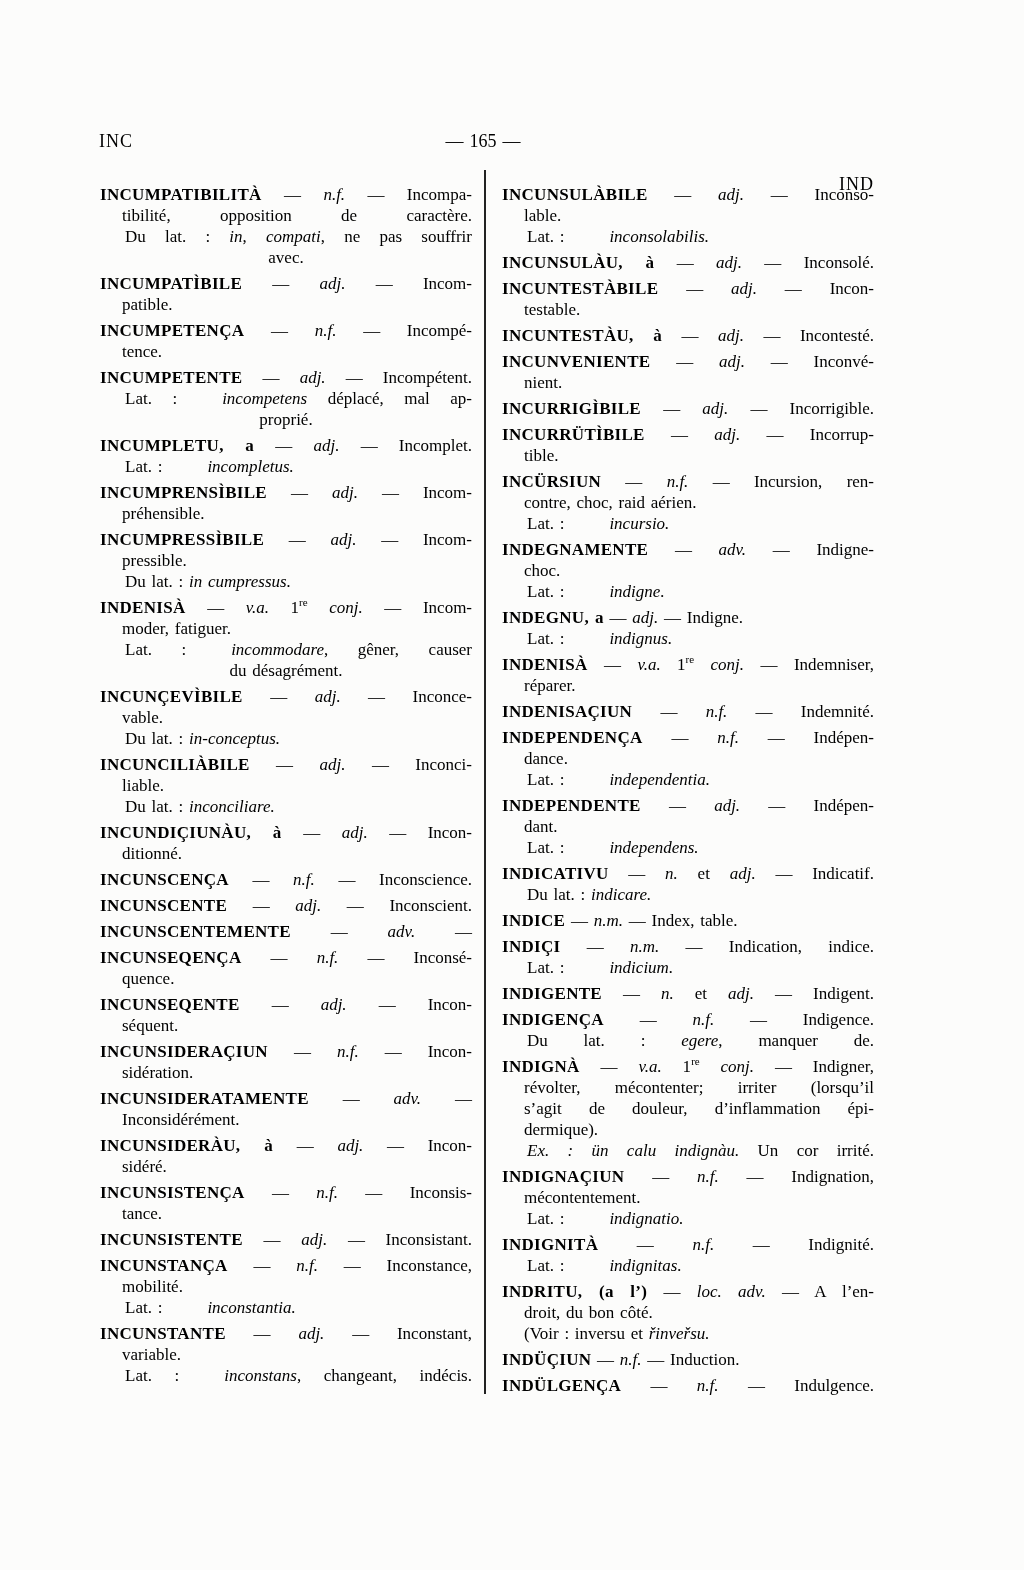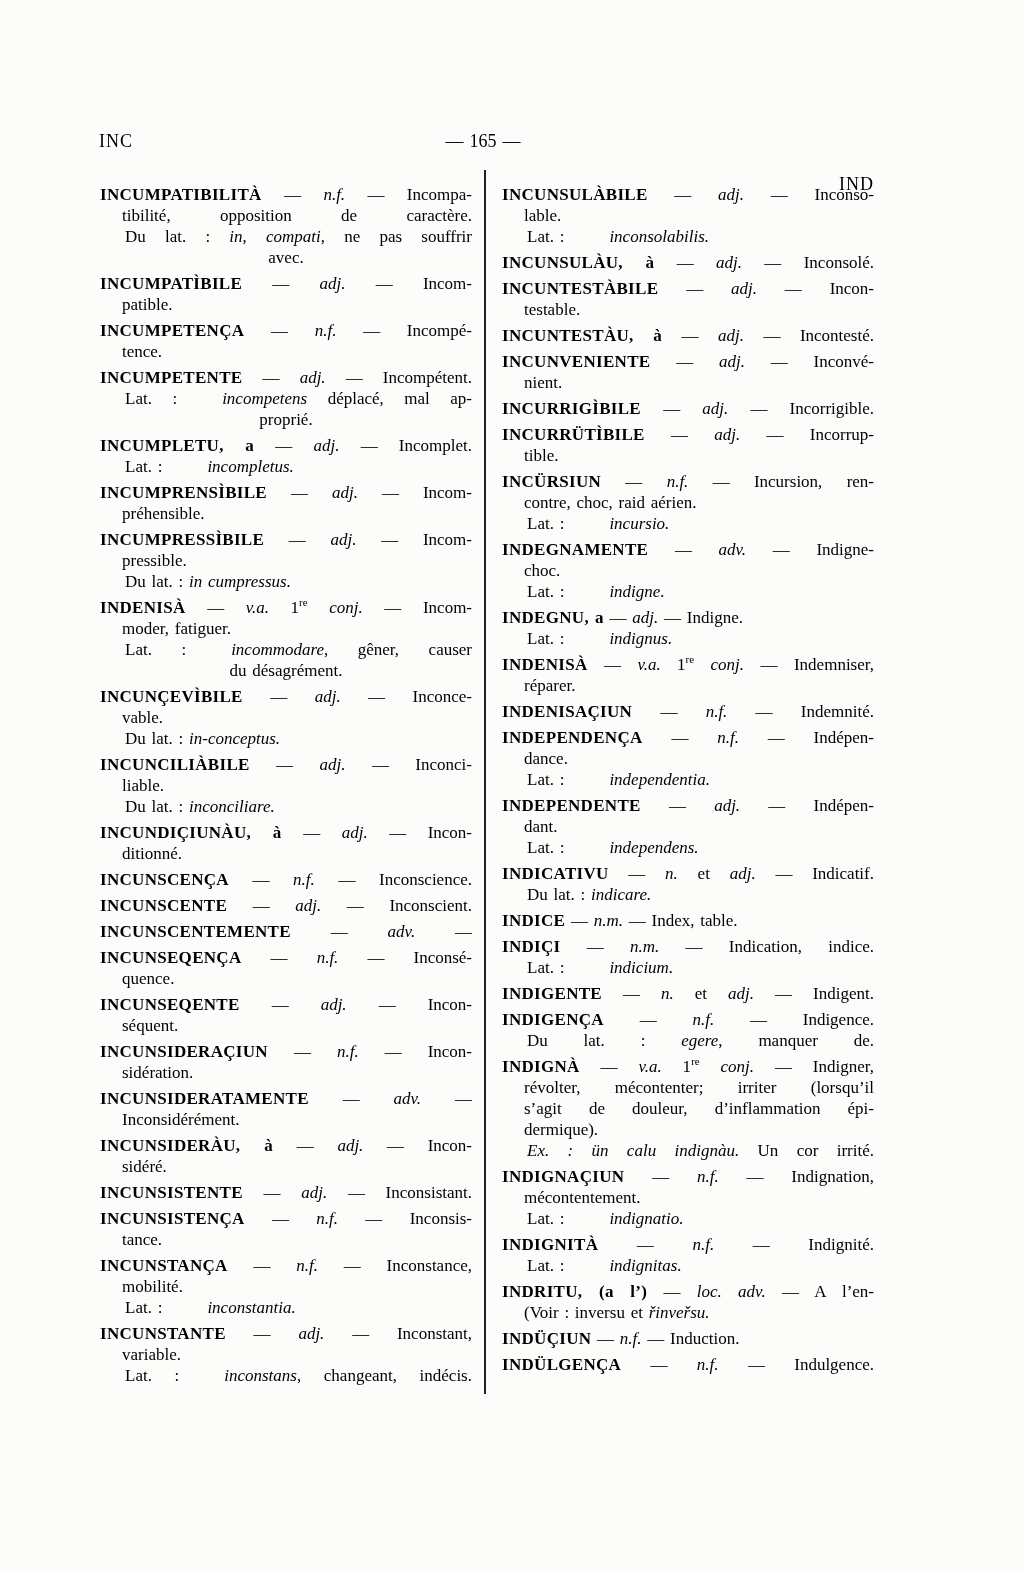--- a/index.html
+++ b/index.html
@@ -125,25 +125,25 @@
       </div>
       <div class="entry">
         <div class="line h j"><b>INCUNSIDERATAMENTE</b><span> — </span><i>adv.</i><span> —</span></div>
         <div class="line w"><span>Inconsidérément.</span></div>
       </div>
       <div class="entry">
         <div class="line h j"><b>INCUNSIDERÀU, à</b><span> — </span><i>adj.</i><span> — Incon-</span></div>
         <div class="line w"><span>sidéré.</span></div>
       </div>
       <div class="entry">
-        <div class="line h j"><b>INCUNSISTENTE</b><span> — </span><i>adj.</i><span> — Inconsistant.</span></div>
-      </div>
-      <div class="entry">
         <div class="line h j"><b>INCUNSISTENÇA</b><span> — </span><i>n.f.</i><span> — Inconsis-</span></div>
         <div class="line w"><span>tance.</span></div>
+      </div>
+      <div class="entry">
+        <div class="line h j"><b>INCUNSISTENTE</b><span> — </span><i>adj.</i><span> — Inconsistant.</span></div>
       </div>
       <div class="entry">
         <div class="line h j"><b>INCUNSTANÇA</b><span> — </span><i>n.f.</i><span> — Inconstance,</span></div>
         <div class="line w"><span>mobilité.</span></div>
         <div class="line e"><span>Lat. :</span><span class="tab"></span><i>inconstantia.</i></div>
       </div>
       <div class="entry">
         <div class="line h j"><b>INCUNSTANTE</b><span> — </span><i>adj.</i><span> — Inconstant,</span></div>
         <div class="line w"><span>variable.</span></div>
         <div class="line e j"><span>Lat. :</span><span class="tab"></span><i>inconstans</i><span>, changeant, indécis.</span></div>
@@ -236,20 +236,21 @@
         <div class="line h j"><b>INDIGNAÇIUN</b><span> — </span><i>n.f.</i><span> — Indignation,</span></div>
         <div class="line w"><span>mécontentement.</span></div>
         <div class="line e"><span>Lat. :</span><span class="tab"></span><i>indignatio.</i></div>
       </div>
       <div class="entry">
         <div class="line h j"><b>INDIGNITÀ</b><span> — </span><i>n.f.</i><span> — Indignité.</span></div>
         <div class="line e"><span>Lat. :</span><span class="tab"></span><i>indignitas.</i></div>
       </div>
       <div class="entry">
         <div class="line h j"><b>INDRITU, (a l’)</b><span> — </span><i>loc. adv.</i><span> — A l’en-</span></div>
+        <div class="line w"><span>droit, du bon côté.</span></div>
         <div class="line w"><span>(Voir : inversu et </span><i>řinveřsu.</i></div>
       </div>
       <div class="entry">
         <div class="line h"><b>INDÜÇIUN</b><span> — </span><i>n.f.</i><span> — Induction.</span></div>
       </div>
       <div class="entry">
         <div class="line h j"><b>INDÜLGENÇA</b><span> — </span><i>n.f.</i><span> — Indulgence.</span></div>
       </div>
     </div>
 </div>

